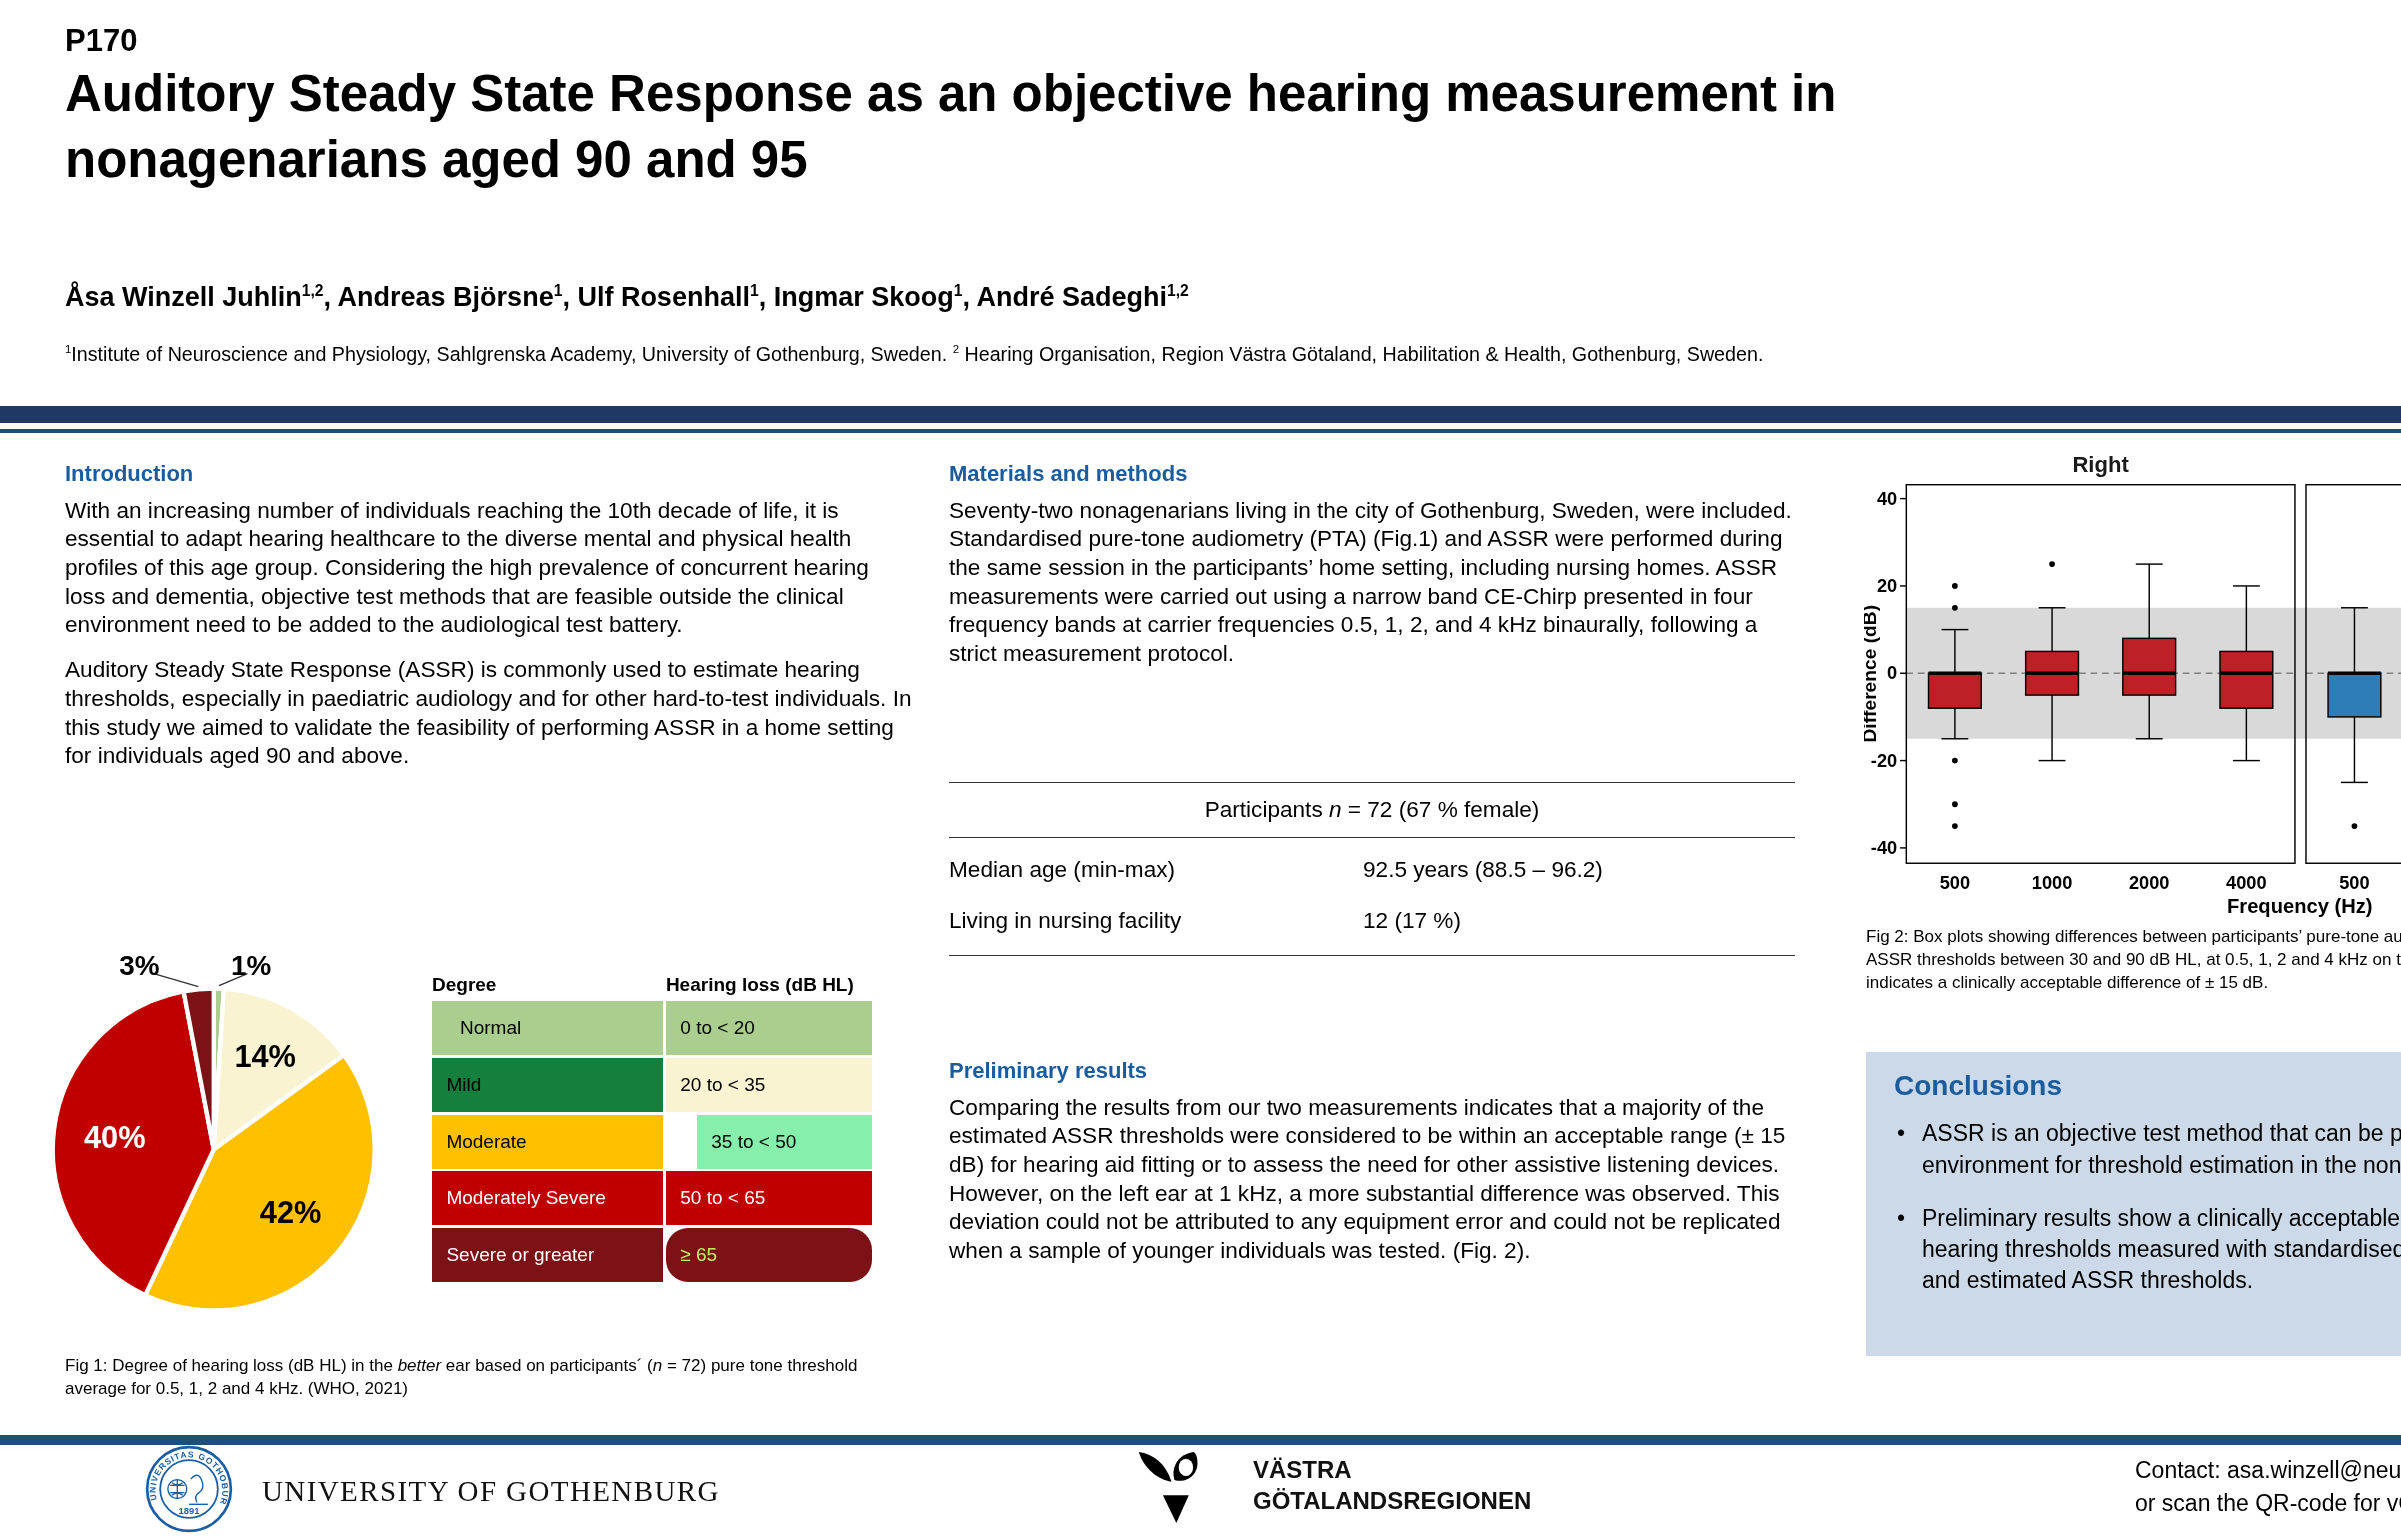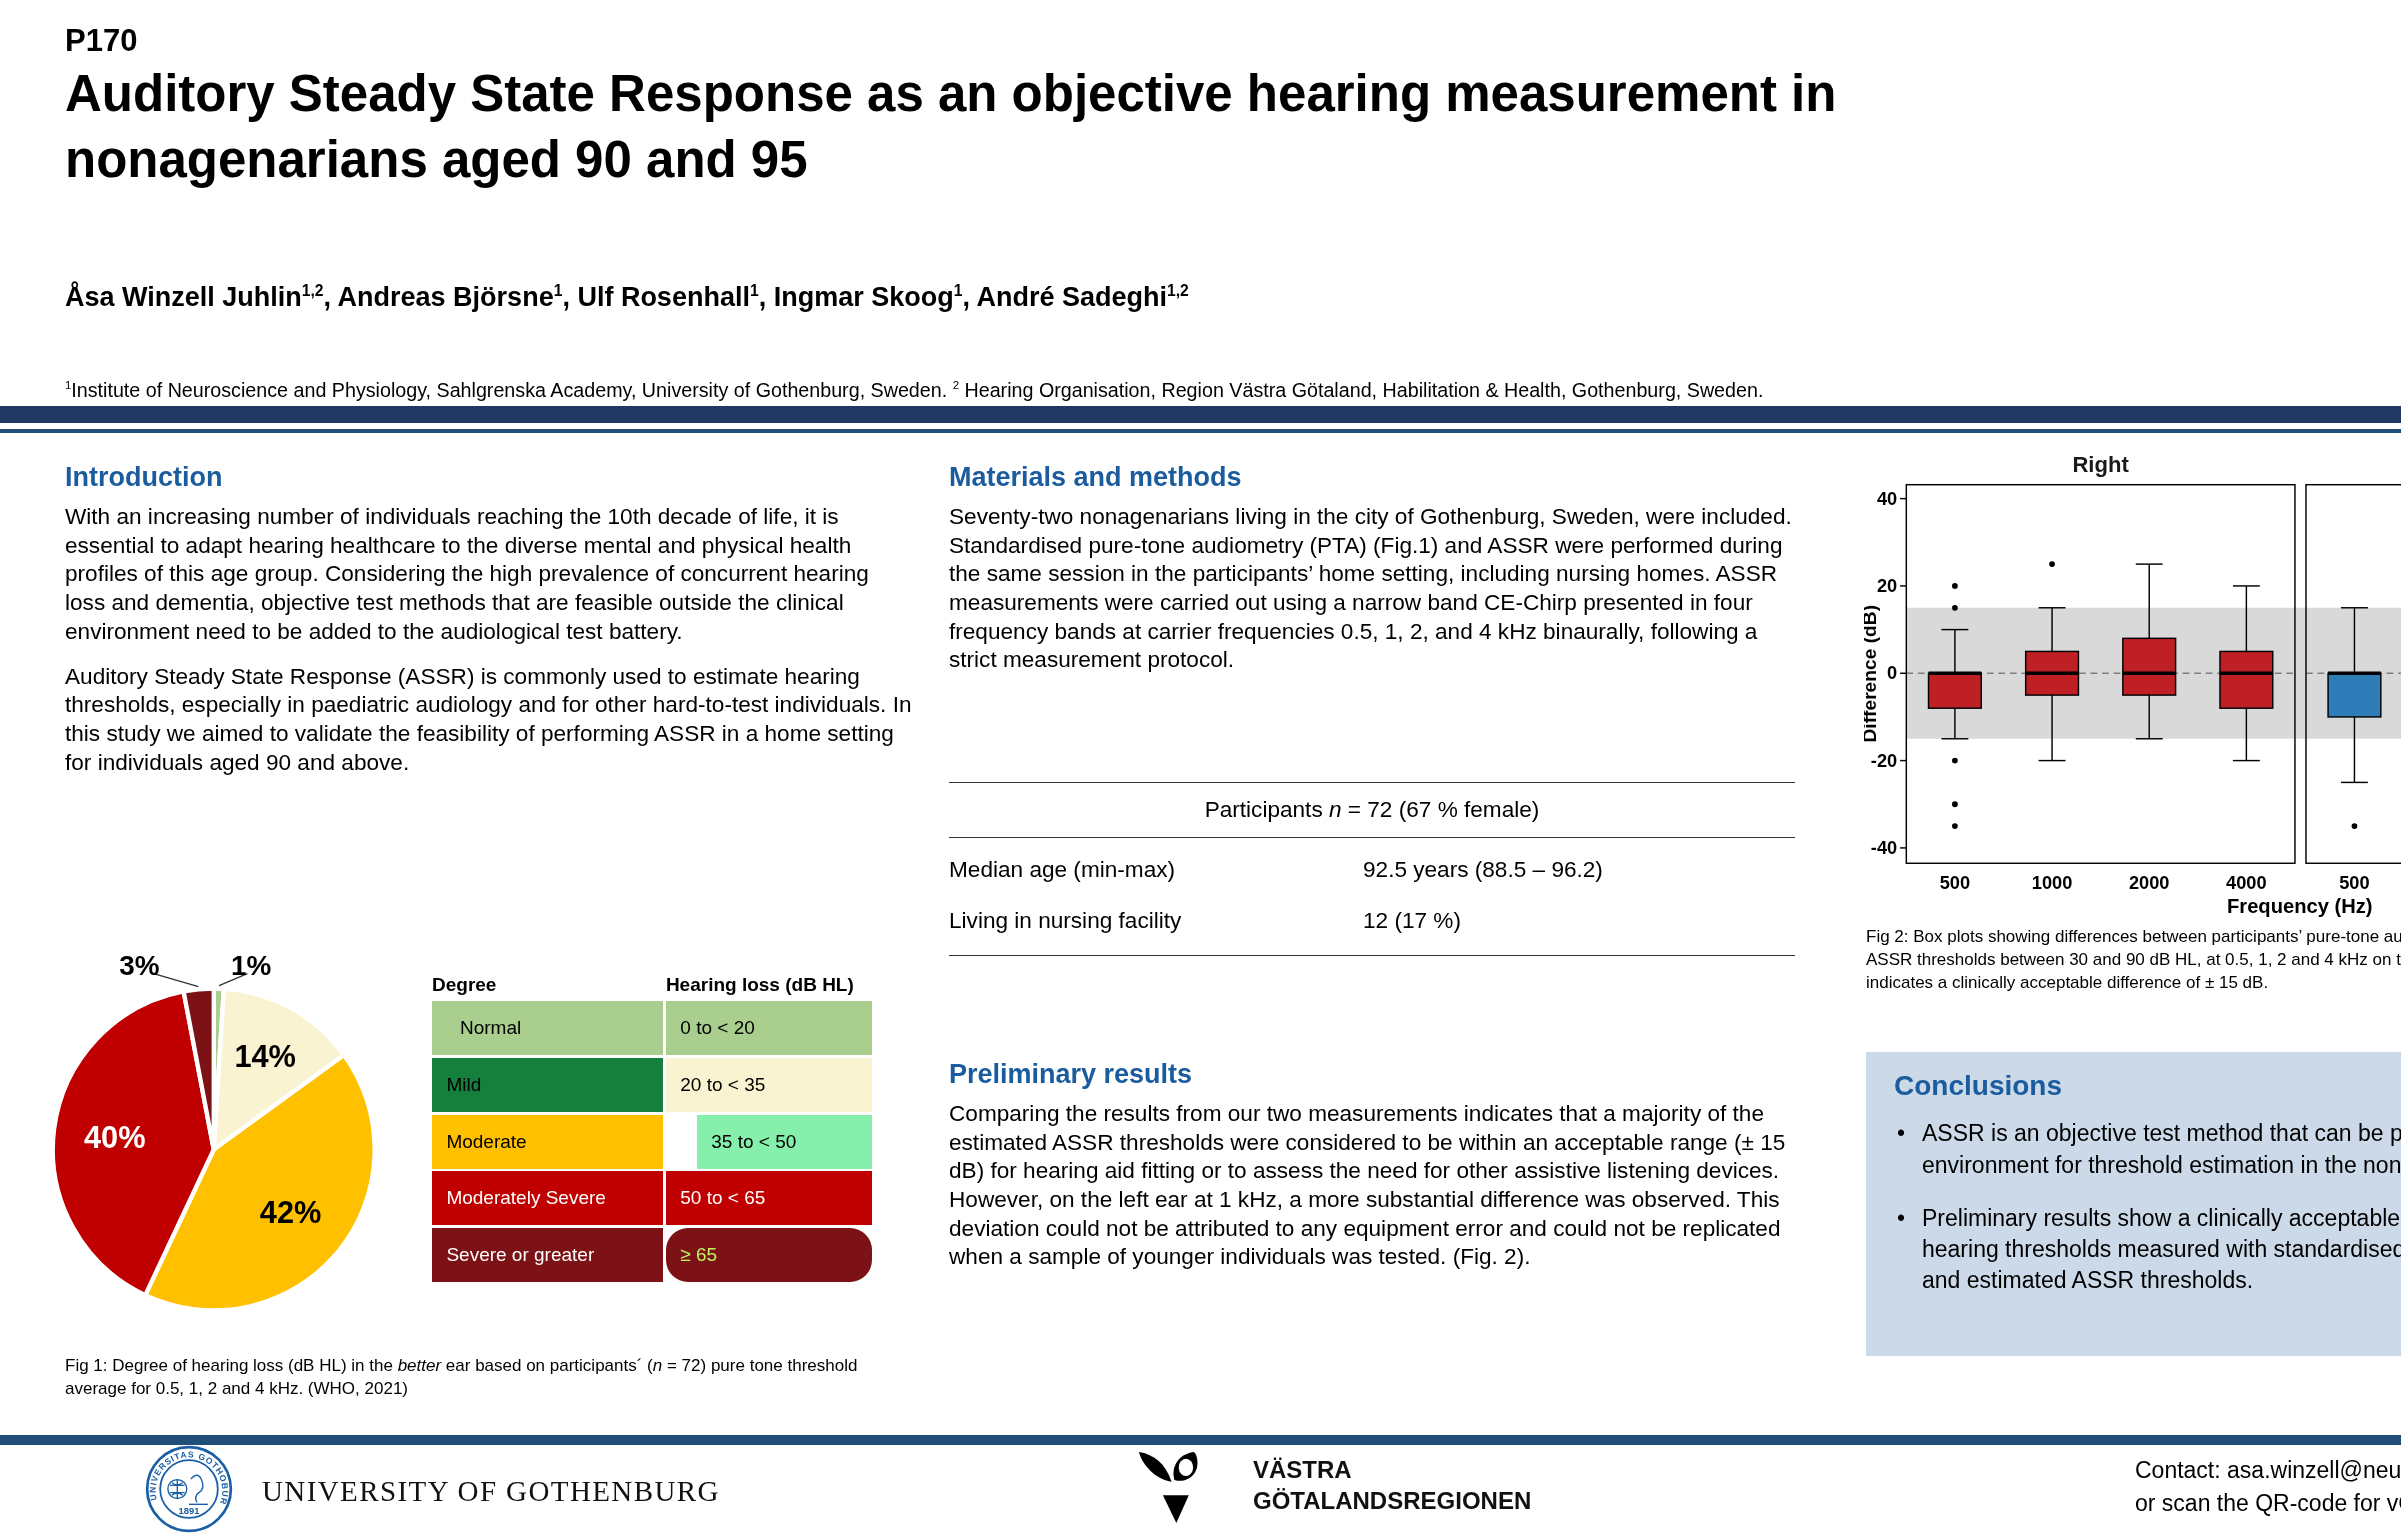--- a/index.html
+++ b/index.html
@@ -4,30 +4,30 @@
 <style>
   html,body{margin:0;padding:0;background:#888;}
   .poster{position:relative;width:2732px;height:1537px;background:#fff;
           font-family:"Liberation Sans",sans-serif;color:#000;overflow:hidden;}
   .abs{position:absolute;}
   sup{vertical-align:super;font-size:58%;line-height:0;}
   
   .poster-id{left:65px;top:23px;font-size:31px;font-weight:bold;}
   .title{left:65px;top:61px;width:2411px;font-size:51px;font-weight:bold;line-height:1.30;}
   .authors{left:65px;top:282px;font-size:27px;font-weight:bold;}
-  .affil{left:65px;top:343px;font-size:19.7px;margin-top:36px;}
+  .affil{left:65px;top:343px;font-size:19.7px;}
   .bar-thick{left:0;top:406px;width:2732px;height:17.3px;background:#1F3864;}
   .bar-thin{left:0;top:429px;width:2732px;height:4.3px;background:#1F4E79;}
   .bar-footer{left:0;top:1435px;width:2732px;height:9.6px;background:#1F4E79;}
   
   .col-text{font-size:22.6px;line-height:1.27;}
   .col1{left:65px;top:460px;width:849px;}
   .col2a{left:949px;top:460px;width:849px;}
   .col2b{left:949px;top:1057px;width:849px;}
-  h2.sec{margin:0 0 8.6px 0;font-size:27px;color:#1A5C9E;font-weight:bold;}
+  h2.sec{margin:0 0 8.6px 0;font-size:22px;color:#1A5C9E;font-weight:bold;}
   .col-text p{margin:0 0 16.3px 0;}
   
   .ptable{left:949px;top:782px;width:846px;font-size:22.6px;}
   .ptable .pt-head{border-top:1.9px solid #333;border-bottom:1.9px solid #333;
       text-align:center;padding:14.4px 0 13.4px 0;}
   .ptable .pt-rows{border-bottom:1.9px solid #333;padding:6.7px 0 8.6px 0;}
   .pt-row{display:grid;grid-template-columns:1fr 432px;padding:12.5px 0;}
   
   .dtable{left:432px;top:974px;width:440px;font-size:19px;}
   .dt-head{display:grid;grid-template-columns:231px 206px;gap:2.9px;font-weight:bold;

